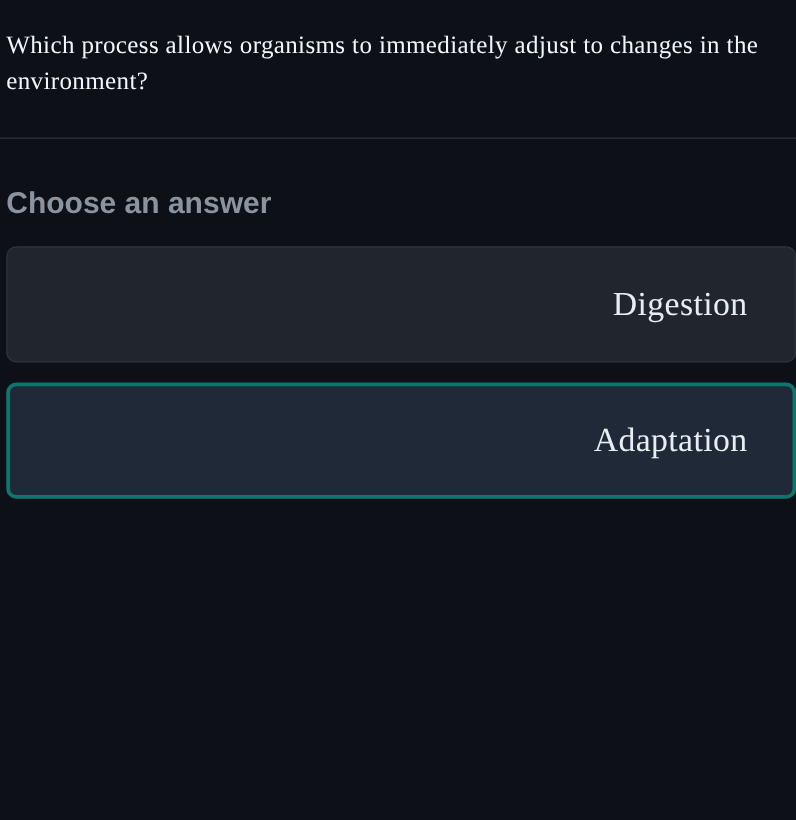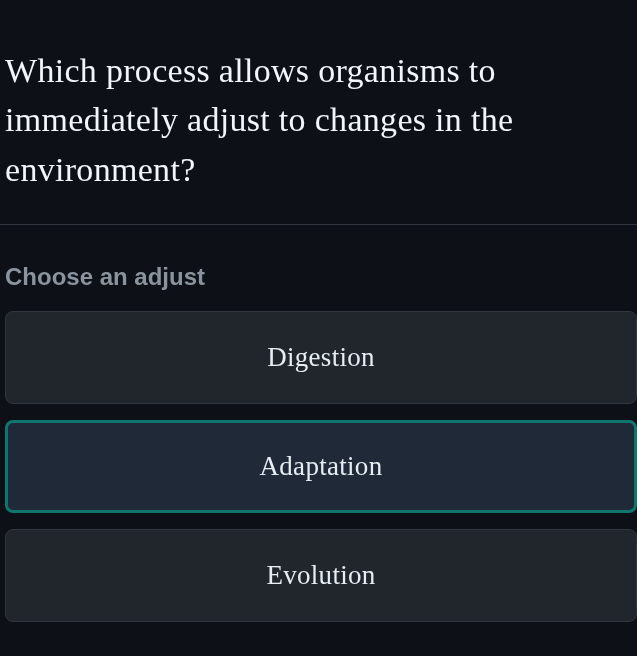--- a/index.html
+++ b/index.html
@@ -9,27 +9,26 @@
     }
     body {
       background-color: #0d1117;
       color: #e6edf3;
       font-family: Georgia, 'Times New Roman', serif;
       width: 637px;
       height: 656px;
       overflow: hidden;
     }
     .question-text {
-      font-size: 34px;
+      font-size: 20px;
       font-weight: 400;
       color: #f0f6fc;
       padding: 22px 0 30px 5px;
       line-height: 1.45;
       letter-spacing: 0.3px;
-      margin-top: 24px;
     }
     .divider {
       border: none;
       border-top: 1px solid #30363d;
       margin: 0;
     }
     .choose-label {
       font-family: -apple-system, BlinkMacSystemFont, 'Segoe UI', Helvetica, Arial, sans-serif;
       font-size: 24px;
       font-weight: 600;
@@ -46,35 +45,34 @@
       background-color: #21262d;
       border: 1px solid #30363d;
       border-radius: 8px;
       padding: 30px 38px;
       font-size: 27px;
       font-weight: 400;
       color: #e6edf3;
       cursor: pointer;
       font-family: Georgia, 'Times New Roman', serif;
       letter-spacing: 0.3px;
-      text-align: center;
+      text-align: right;
       width: 100%;
     }
     .answer-option.selected {
       border: 3px solid #0f766e;
       background-color: #1f2937;
       padding: 28px 36px;
     }
   </style>
 </head>
 <body>
 
 <div class="question-text">Which process allows organisms to immediately adjust to changes in the environment?</div>
 
 <hr class="divider">
 
-<div class="choose-label">Choose an adjust</div>
+<div class="choose-label">Choose an answer</div>
 
 <div class="answers-container">
   <button class="answer-option">Digestion</button>
   <button class="answer-option selected">Adaptation</button>
-  <button class="answer-option">Evolution</button>
 </div>
 
 </body></html>

